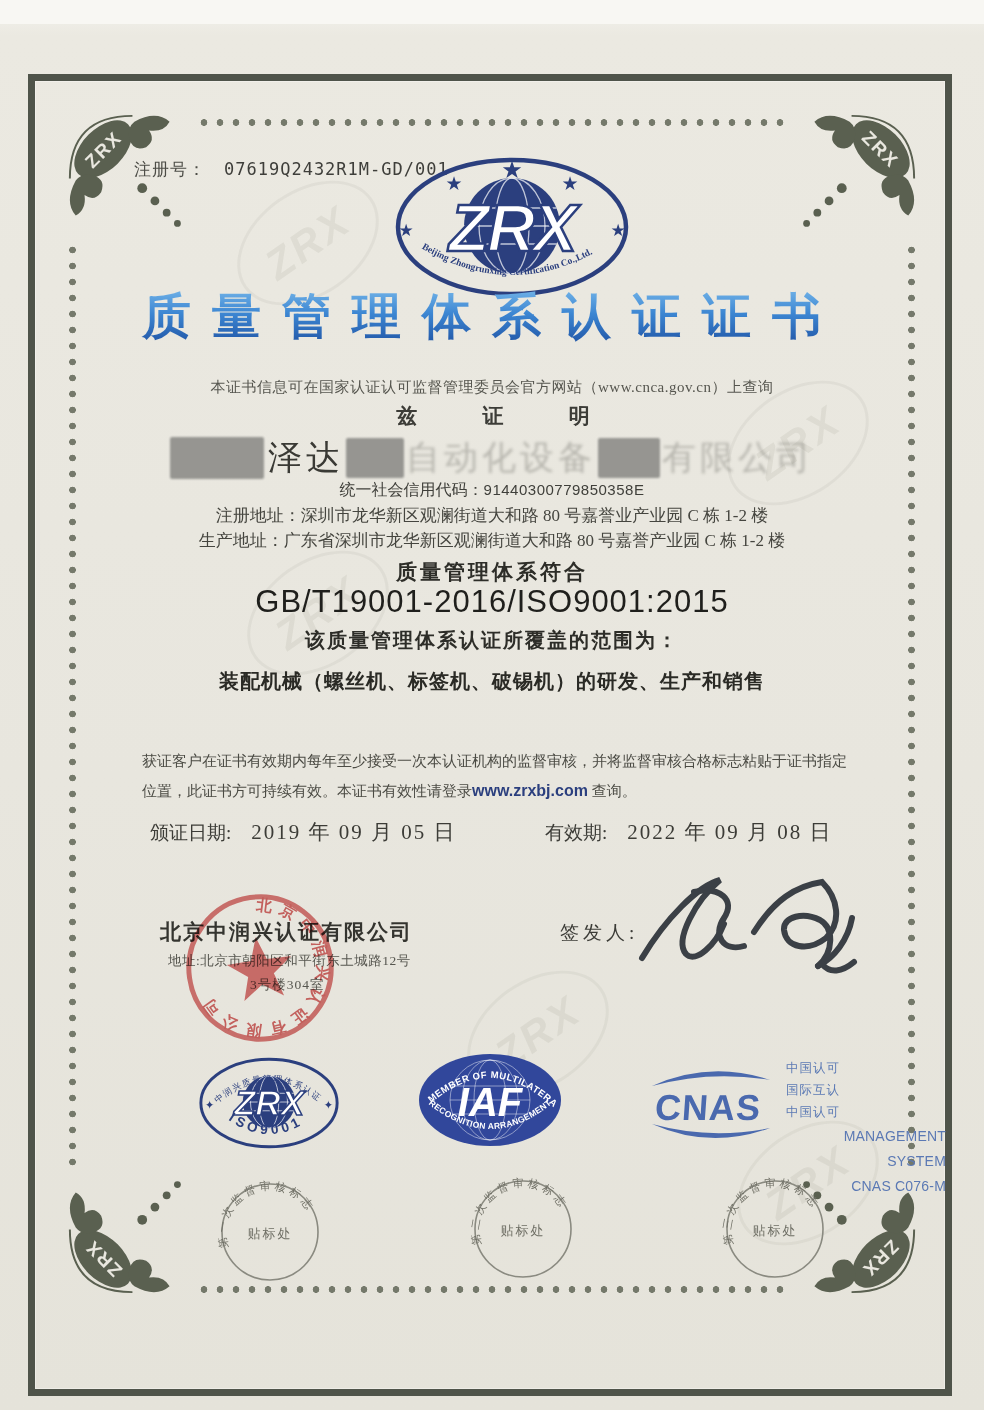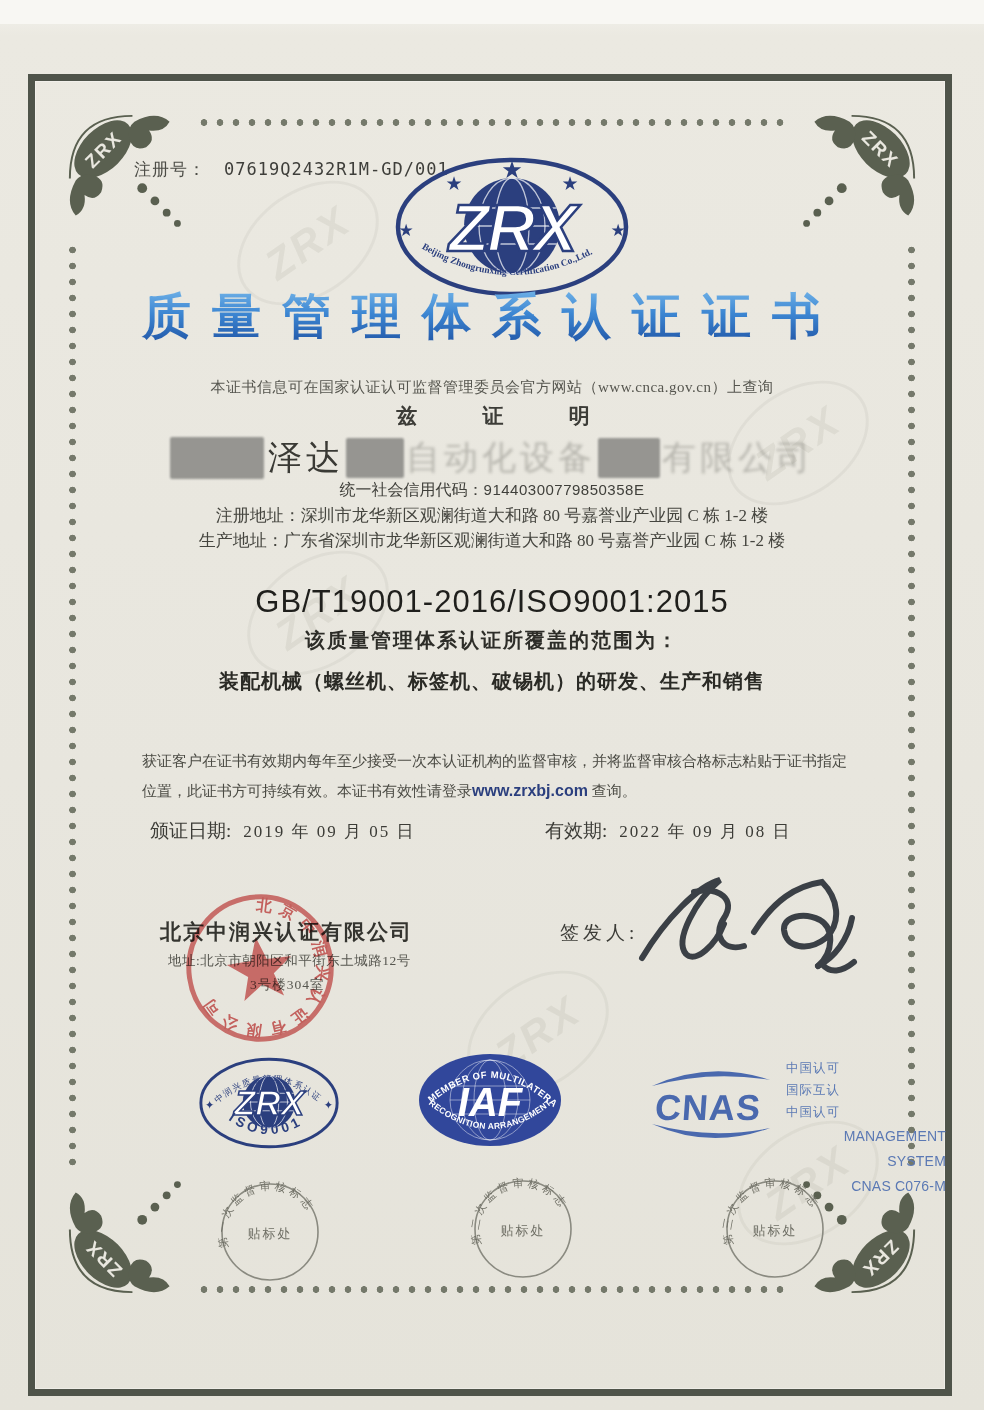--- a/index.html
+++ b/index.html
@@ -70,21 +70,21 @@
   .conform{top:558px;font-size:21px;font-weight:bold;color:#2d2d28;letter-spacing:3px;}
   .standard{top:584px;font-family:"Liberation Sans",sans-serif;font-size:31px;font-weight:400;color:#1f1f1c;letter-spacing:1px;}
   .scope-intro{top:627px;font-size:20px;font-weight:bold;color:#2d2d28;letter-spacing:2px;}
   .scope{top:668px;font-size:20px;font-weight:bold;color:#2a2a25;letter-spacing:1px;}
 
   .notice{left:142px;top:747px;width:706px;font-size:15px;color:#4b4b44;line-height:1.9;text-align:justify;}
   .notice .url{font-family:"Liberation Sans",sans-serif;font-weight:bold;color:#2b3f7e;font-size:16px;margin-top:48px;}
 
   .date-issue{left:150px;top:818px;font-size:19px;color:#3c3c37;}
   .date-valid{left:545px;top:818px;font-size:19px;color:#3c3c37;text-align:right;}
-  .date-issue .val,.date-valid .val{font-size:17px;letter-spacing:2px;margin-left:12px;}
+  .date-issue .val,.date-valid .val{font-size:21px;letter-spacing:2px;margin-left:20px;}
 
   .issuer-name{left:160px;top:918px;font-size:21px;font-weight:bold;color:#34342f;letter-spacing:2px;}
   .issuer-a1{left:168px;top:952px;font-size:13.5px;color:#56564f;letter-spacing:.5px;}
   .issuer-a2{left:250px;top:976px;font-size:13.5px;color:#56564f;letter-spacing:1px;}
   .stamp{left:176px;top:884px;width:168px;height:168px;mix-blend-mode:multiply;opacity:.82;transform:rotate(-8deg);}
   .signer{left:560px;top:920px;font-size:19px;color:#3c3c37;letter-spacing:4px;}
   .signature{left:626px;top:860px;width:244px;height:132px;}
 
   .seal-zrx{left:196px;top:1054px;width:146px;height:98px;}
   .seal-iaf{left:414px;top:1050px;width:152px;height:100px;}
@@ -196,20 +196,21 @@
     <span class="company-faint">有限公司</span>
   </div>
 
   <div class="abs center credit-line">
     <span>统一社会信用代码：</span><span class="code">91440300779850358E</span>
   </div>
 
   <div class="abs center addr1">注册地址：深圳市龙华新区观澜街道大和路 80 号嘉誉业产业园 C 栋 1-2 楼</div>
   <div class="abs center addr2">生产地址：广东省深圳市龙华新区观澜街道大和路 80 号嘉誉产业园 C 栋 1-2 楼</div>
 
+  <div class="abs center conform">质量管理体系符合</div>
   <div class="abs center standard">GB/T19001-2016/ISO9001:2015</div>
   <div class="abs center scope-intro">该质量管理体系认证所覆盖的范围为：</div>
   <div class="abs center scope">装配机械（螺丝机、标签机、破锡机）的研发、生产和销售</div>
 
   <div class="abs notice">
     <span>获证客户在证书有效期内每年至少接受一次本认证机构的监督审核，并将监督审核合格标志粘贴于证书指定</span><br>
     <span>位置，此证书方可持续有效。本证书有效性请登录</span><span class="url">www.zrxbj.com</span><span> 查询。</span>
   </div>
 
   <div class="abs date-issue">

